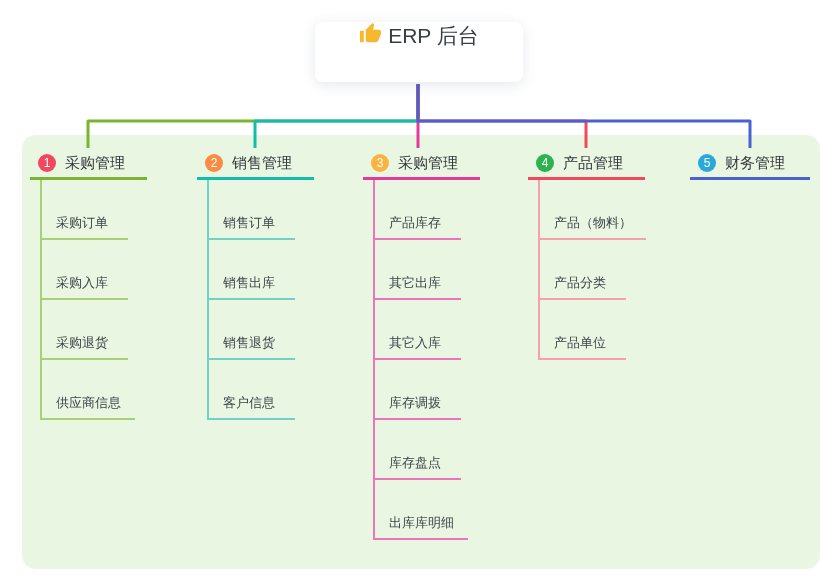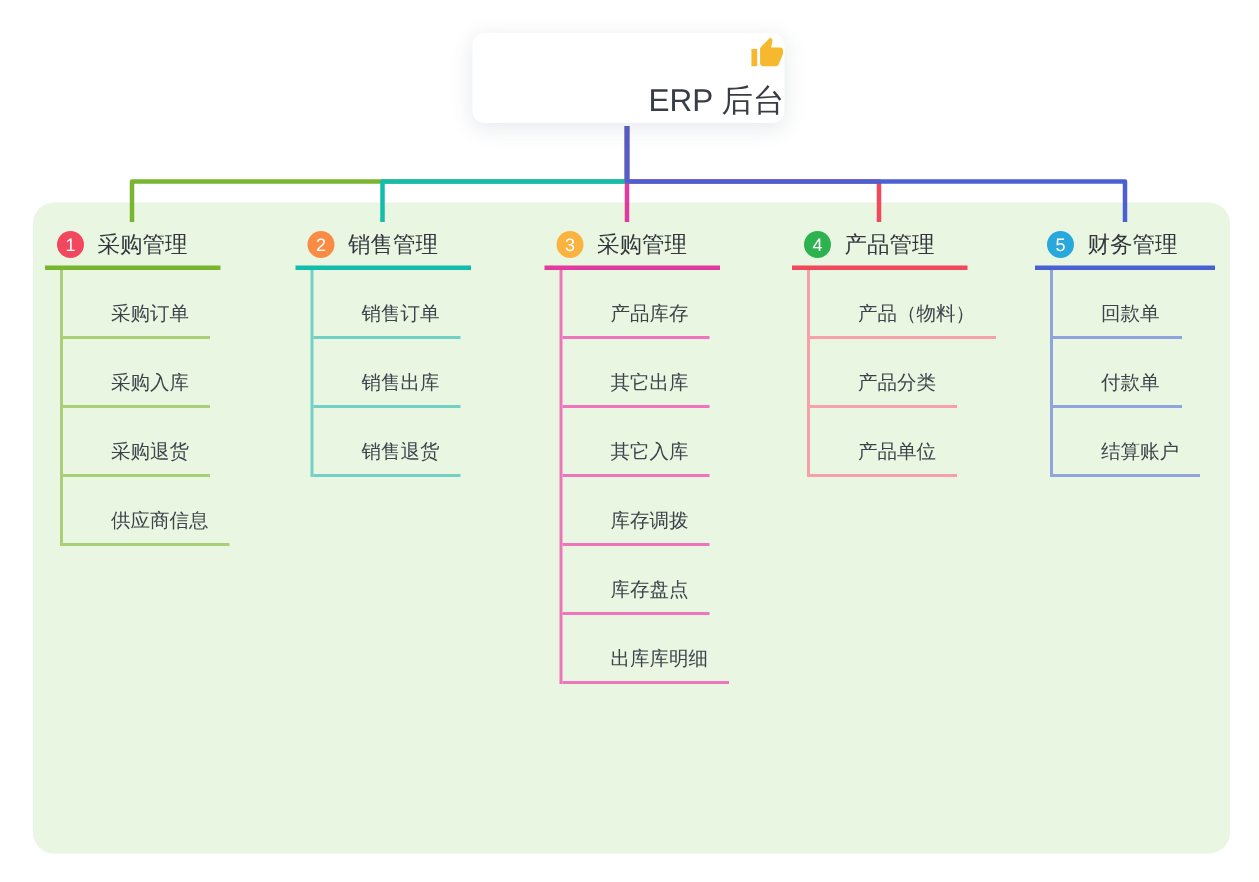--- a/index.html
+++ b/index.html
@@ -10,32 +10,32 @@
 
   .connectors{position:absolute;left:0;top:0;width:839px;height:588px;z-index:2;pointer-events:none;}
   .connectors path{fill:none;stroke-width:3;stroke-linejoin:round;stroke-linecap:butt;}
   .connectors .c0{stroke:var(--branch0);}
   .connectors .c1{stroke:var(--branch1);}
   .connectors .c2{stroke:var(--branch2);}
   .connectors .c3{stroke:var(--branch3);}
   .connectors .c4{stroke:var(--branch4);}
 
   .root-card{position:absolute;left:315px;top:22px;width:208px;height:60px;background:#ffffff;border-radius:8px;
-    box-shadow:0 3px 14px rgba(80,90,110,.14);display:flex;align-items:flex-end;justify-content:center;gap:6px;
-    font-size:21px;color:#383c44;z-index:3;flex-direction:column;}
+    box-shadow:0 3px 14px rgba(80,90,110,.14);display:flex;align-items:flex-start;justify-content:center;gap:6px;
+    font-size:21px;color:#383c44;z-index:3;}
   .thumb{width:23px;height:23px;display:inline-flex;}
 
   .branch{position:absolute;top:149px;width:117px;z-index:3;}
   .branch-header{display:flex;align-items:center;gap:9px;height:28px;border-bottom:3px solid var(--line);
     padding-left:8px;font-size:15px;color:#33373d;white-space:nowrap;}
   .badge{width:18px;height:18px;border-radius:50%;background:var(--badge);color:#fff;font-size:12px;line-height:18px;
     text-align:center;flex:none;}
   .children{margin-left:10px;border-left:2px solid var(--cline);width:max-content;}
-  .child{box-sizing:border-box;height:46px;width:max-content;min-width:86px;border-bottom:2px solid var(--cline);
-    display:flex;align-items:flex-end;padding:0 14px 6px 32px;font-size:13px;color:#3e434b;white-space:nowrap;}
+  .child{box-sizing:border-box;height:60px;width:max-content;min-width:86px;border-bottom:2px solid var(--cline);
+    display:flex;align-items:flex-end;padding:0 14px 6px 14px;font-size:13px;color:#3e434b;white-space:nowrap;}
 </style>
 </head>
 <body>
 
 <div class="canvas">
 
   <div class="panel" style="background: rgb(233, 246, 225);"></div>
 
   <svg class="connectors" viewBox="0 0 839 588">
     <path class="c0" d="M88 148 V121 H418 V84"></path>
@@ -83,20 +83,23 @@
     <div class="children">
       <div class="child">
           <span>销售订单</span>
         </div>
       <div class="child">
           <span>销售出库</span>
         </div>
       <div class="child">
           <span>销售退货</span>
         </div>
+      <div class="child">
+          <span>客户信息</span>
+        </div>
     </div>
   </div>
 
   <div class="branch" style="left: 363px; --line: #e23a9e; --cline: #ee74bc; --badge: #fbb340;">
     <div class="branch-header">
       <span class="badge">3</span>
       <span>采购管理</span>
     </div>
     <div class="children">
       <div class="child">
@@ -136,26 +139,15 @@
           <span>产品单位</span>
         </div>
     </div>
   </div>
 
   <div class="branch" style="left: 690px; width: 120px; --line: #4b60d1; --cline: #8fa3dd; --badge: #29a8dc;">
     <div class="branch-header">
       <span class="badge">5</span>
       <span>财务管理</span>
     </div>
-    <div class="children">
-      <div class="child">
-          <span>回款单</span>
-        </div>
-      <div class="child">
-          <span>付款单</span>
-        </div>
-      <div class="child">
-          <span>结算账户</span>
-        </div>
-    </div>
   </div>
 
 </div>
 
 </body></html>

